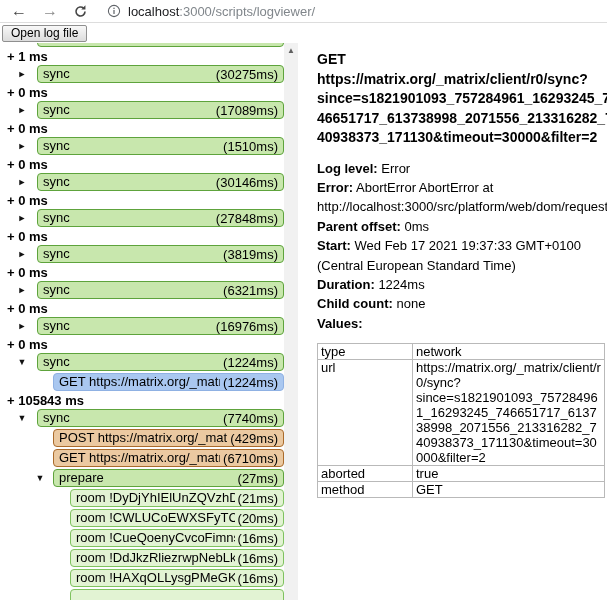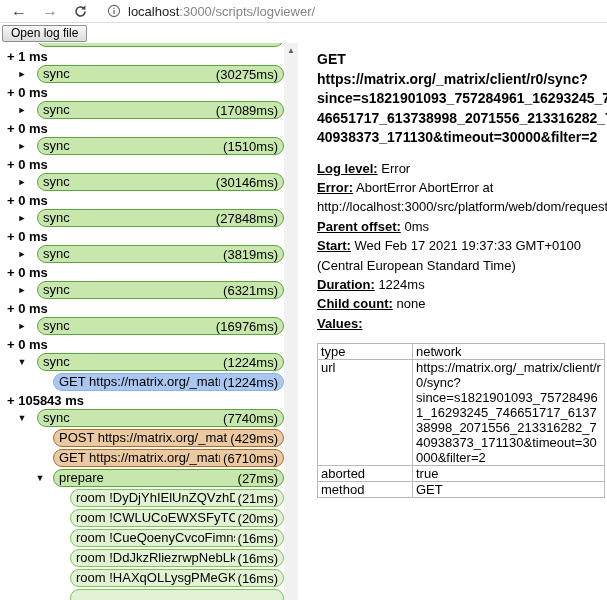--- a/index.html
+++ b/index.html
@@ -39,21 +39,21 @@
     margin:1px 0;padding-left:7px;white-space:nowrap;
   }
   .noderow{position:relative;margin-bottom:2px;height:18px;}
   .arrow{
     position:absolute;top:0;width:12px;text-align:center;
     font-size:9px;line-height:18px;color:#111;cursor:pointer;
   }
   .lvl0 .arrow{left:16px;} .lvl1 .arrow{left:34px;}
   .lvl0 .box{margin-left:37px;} .lvl1 .box{margin-left:53px;} .lvl2 .box{margin-left:70px;}
   .box{
-    height:18px;box-sizing:border-box;border:1px solid #999;border-radius:9px;
+    height:18px;box-sizing:border-box;border:1px solid #999;border-radius:4px;
     display:flex;align-items:center;padding:0 5px;cursor:pointer;background:#eee;
   }
   .box .lbl{
     flex:1 1 auto;overflow:hidden;white-space:nowrap;
     font-size:13px;line-height:16px;
   }
   .box .dur{flex:0 0 auto;margin-left:auto;padding-left:3px;font-size:13px;white-space:nowrap;}
   .partial-top{margin-top:-14px;margin-bottom:2px;}
   
   .vscroll{
@@ -67,21 +67,21 @@
   
   .detail{
     position:absolute;left:317px;top:50px;width:297px;
     font-size:13px;
   }
   .detail h2{
     margin:0 0 11px 0;font-size:14px;font-weight:bold;line-height:19.5px;
     overflow-wrap:break-word;
   }
   .fields p{margin:0;line-height:19.4px;white-space:normal;}
-  .fields b{font-weight:bold;text-decoration:underline;}
+  .fields b{font-weight:bold;}
   .vals{
     margin-top:10px;border-collapse:collapse;width:288px;
     font-size:13px;table-layout:fixed;border-radius:24px;
   }
   .vals td{
     border:1px solid #b9b9b9;padding:0 3px;vertical-align:top;line-height:15px;
   }
   .vals td.k{width:88px;}
   .vals td.v{overflow-wrap:break-word;}
 </style>

